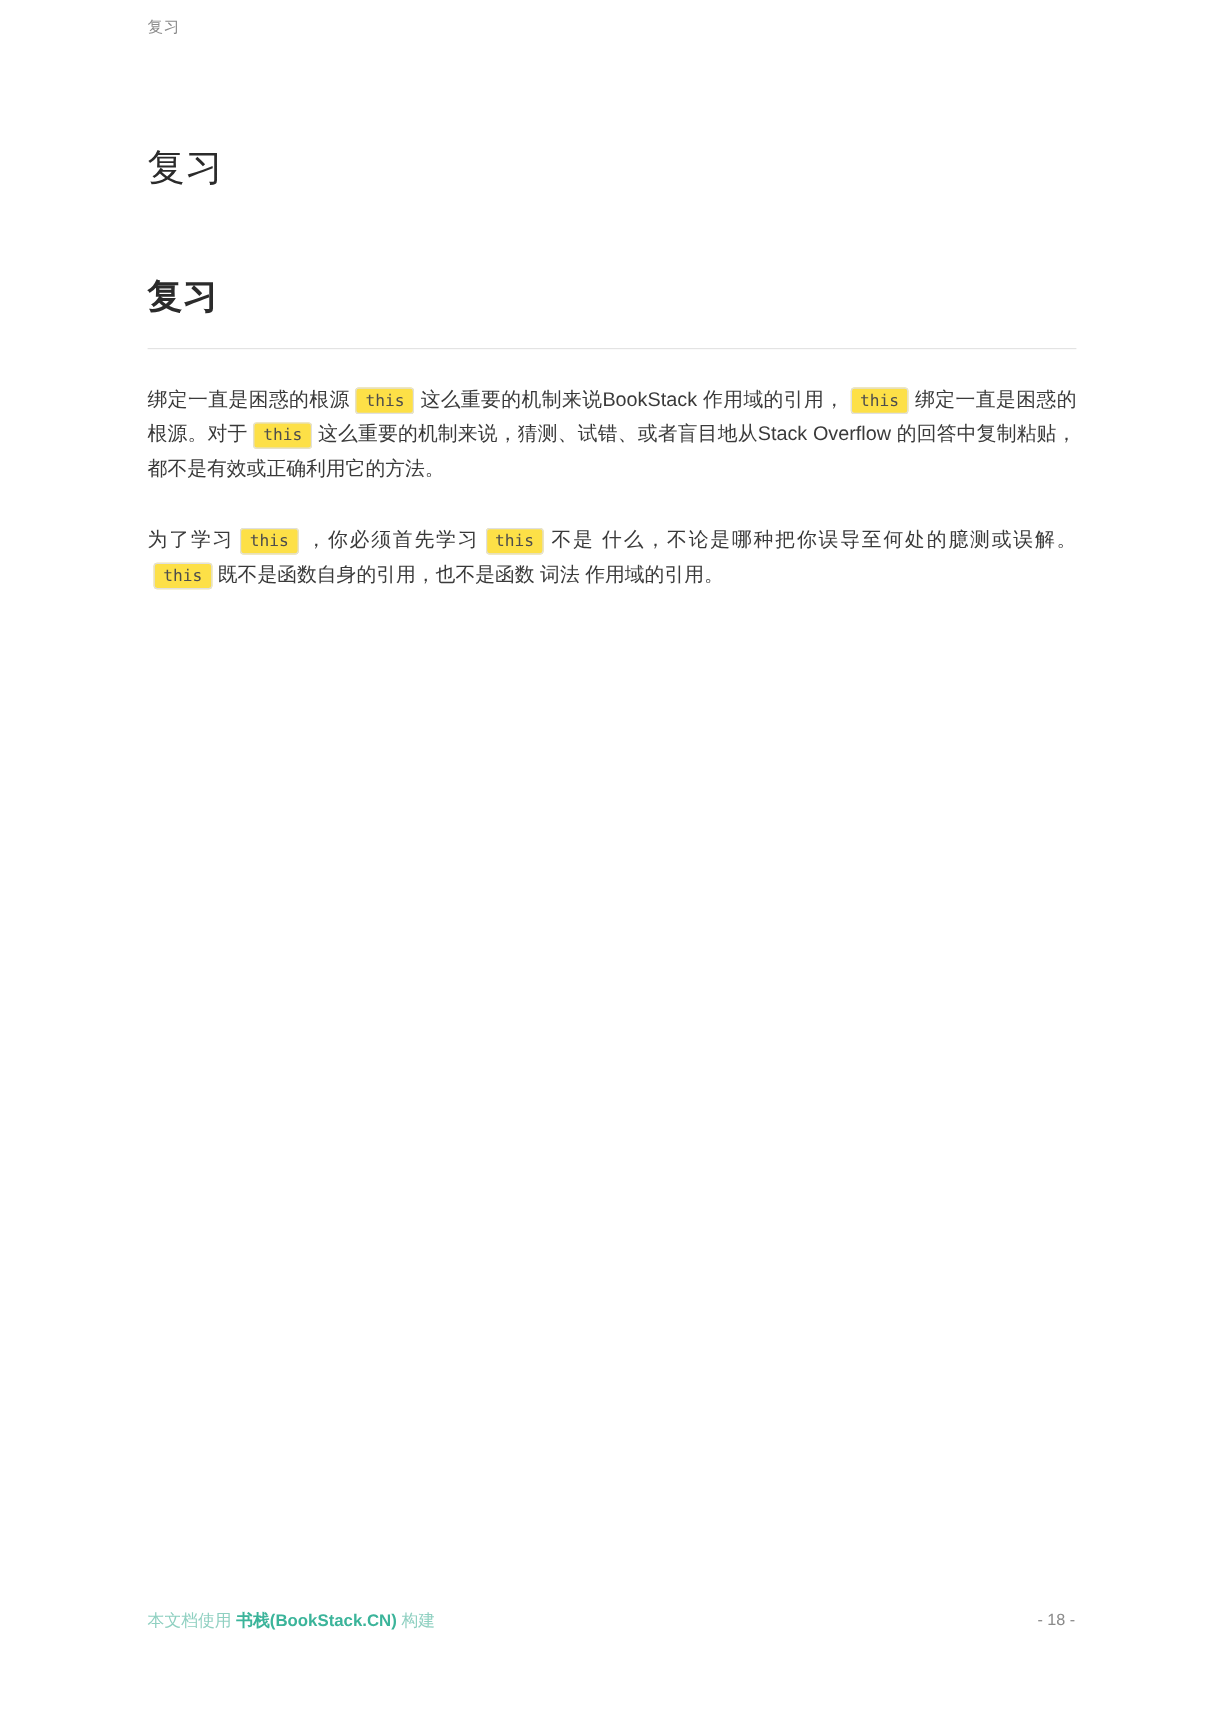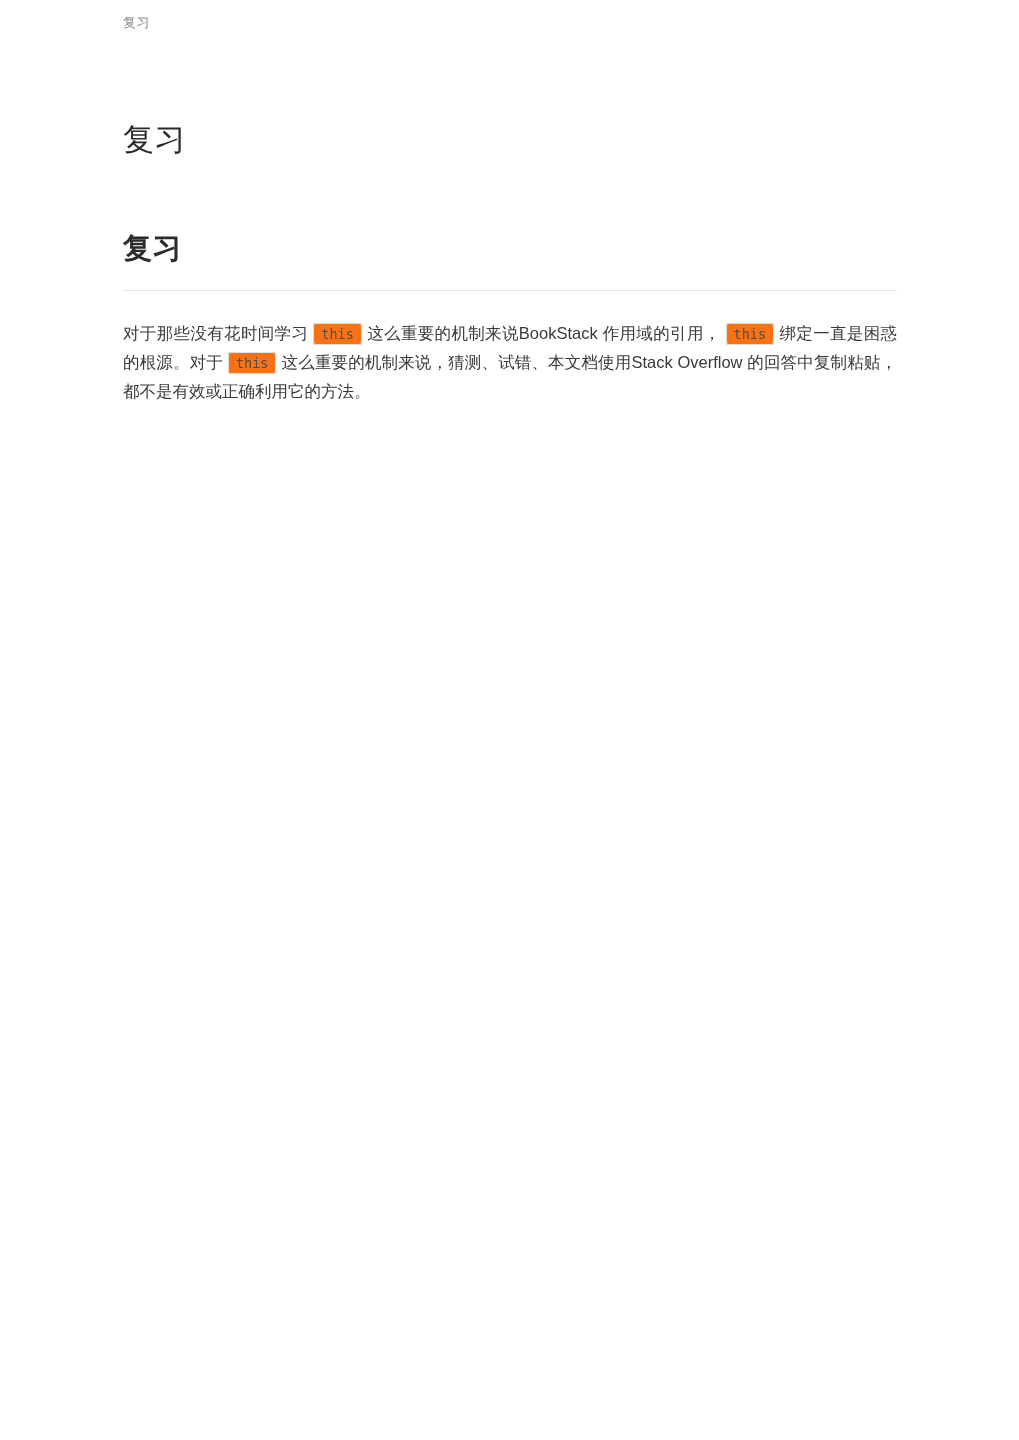--- a/index.html
+++ b/index.html
@@ -74,21 +74,21 @@
     text-justify: inter-ideograph;
   }
   p.para.second {
     margin-top: 30px;
   }
 
   code.inline {
     font-family: "DejaVu Sans Mono", "Liberation Mono", monospace;
     font-size: 13.5px;
     color: #4d4d4d;
-    background: #f97316;
+    background: #fde047;
     border: 1px solid #e0e0e0;
     border-radius: 3px;
     padding: 2px 7px;
     margin: 0 5px;
     white-space: nowrap;
     line-height: 1;
   }
 
   
   .footer {
@@ -128,18 +128,25 @@
   <div class="running-header">复习</div>
 
   <div class="content">
 
     <h1 class="doc-title">复习</h1>
 
     <h2 class="section-title">复习</h2>
 
     <hr class="divider">
 
-    <p class="para"><span>对于那些没有花时间学习</span><code class="inline">this</code><span>这么重要的机制来说</span><span class="plain">BookStack</span> <span>作用域的引用，</span><code class="inline">this</code><span>绑定一直是困惑的根源。对于</span><code class="inline">this</code><span>这么重要的机制来说，猜测、试错、本文档使用</span><span class="plain">Stack Overflow</span> <span>的回答中复制粘贴，都不是有效或正确利用它的方法。</span></p>
+    <p class="para"><span>绑定一直是困惑的根源</span><code class="inline">this</code><span>这么重要的机制来说</span><span class="plain">BookStack</span> <span>作用域的引用，</span><code class="inline">this</code><span>绑定一直是困惑的根源。对于</span><code class="inline">this</code><span>这么重要的机制来说，猜测、试错、或者盲目地从</span><span class="plain">Stack Overflow</span> <span>的回答中复制粘贴，都不是有效或正确利用它的方法。</span></p>
+    <p class="para second"><span>为了学习</span><code class="inline">this</code><span>，你必须首先学习</span><code class="inline">this</code><span>不是 什么，不论是哪种把你误导至何处的臆测或误解。</span><code class="inline">this</code><span>既不是函数自身的引用，也不是函数 词法 作用域的引用。</span></p>
 
   </div>
 
+  <div class="footer">
+    <div class="footer-left">
+      <span class="plain-text">本文档使用 </span><span class="brand">书栈(BookStack.CN)</span><span class="plain-text"> 构建</span>
+    </div>
+    <div class="footer-right">- 18 -</div>
+  </div>
 
 </div>
 
 </body></html>

